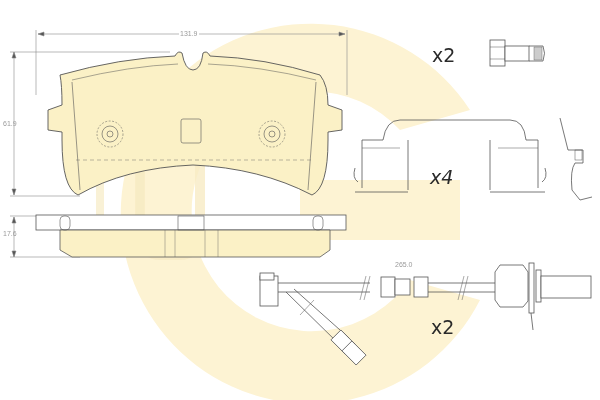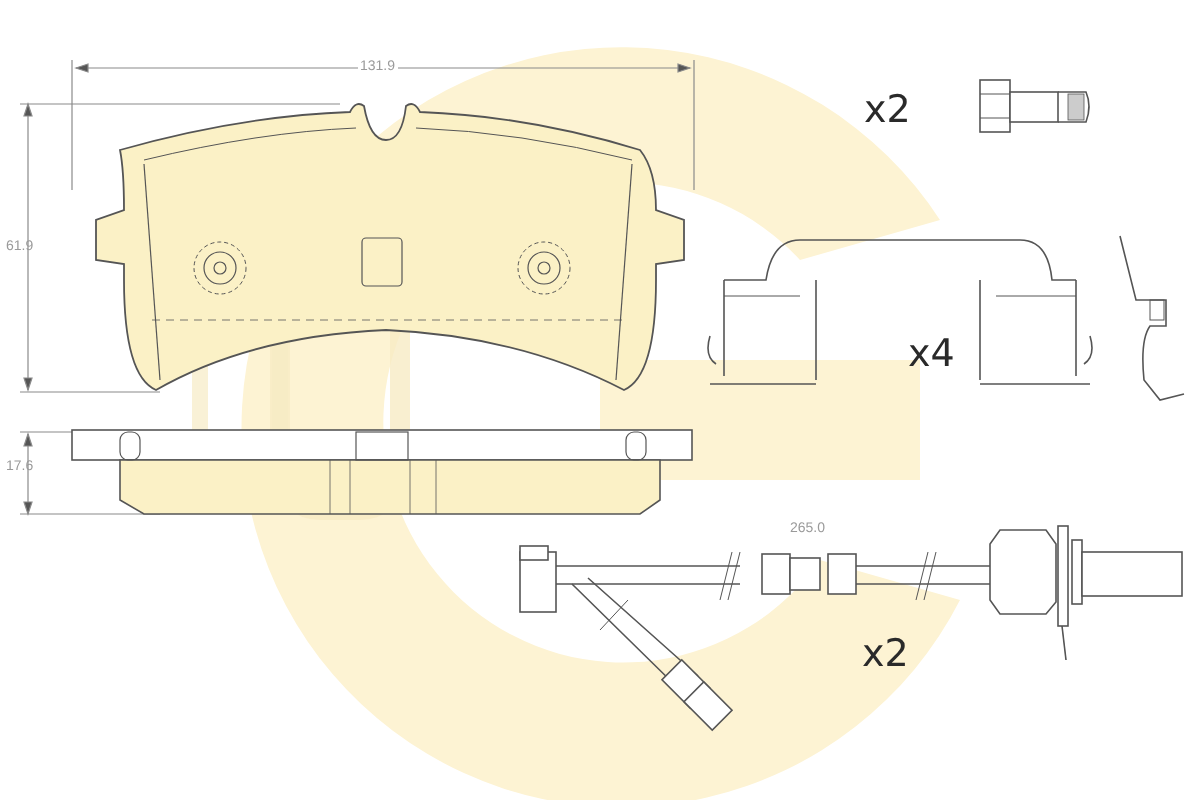--- a/index.html
+++ b/index.html
@@ -121,15 +121,15 @@
       <rect x="344" y="346" width="20" height="14" transform="rotate(45 354 353)"></rect>
     </g>
   </svg>
 
   <div class="dim" style="left:179px;top:30px;background:#fff;padding:0 1px;">131.9</div>
   <div class="dim" style="left:3px;top:120px;">61.9</div>
   <div class="dim" style="left:3px;top:230px;">17.6</div>
   <div class="dim" style="left:395px;top:261px;">265.0</div>
 
   <div class="qty" style="left:432px;top:44px;">x2</div>
-  <div class="qty" style="left:454px;top:166px;">x4</div>
+  <div class="qty" style="left:430px;top:166px;font-style:italic;">x4</div>
   <div class="qty" style="left:431px;top:316px;">x2</div>
 </div>
 
 </body></html>

